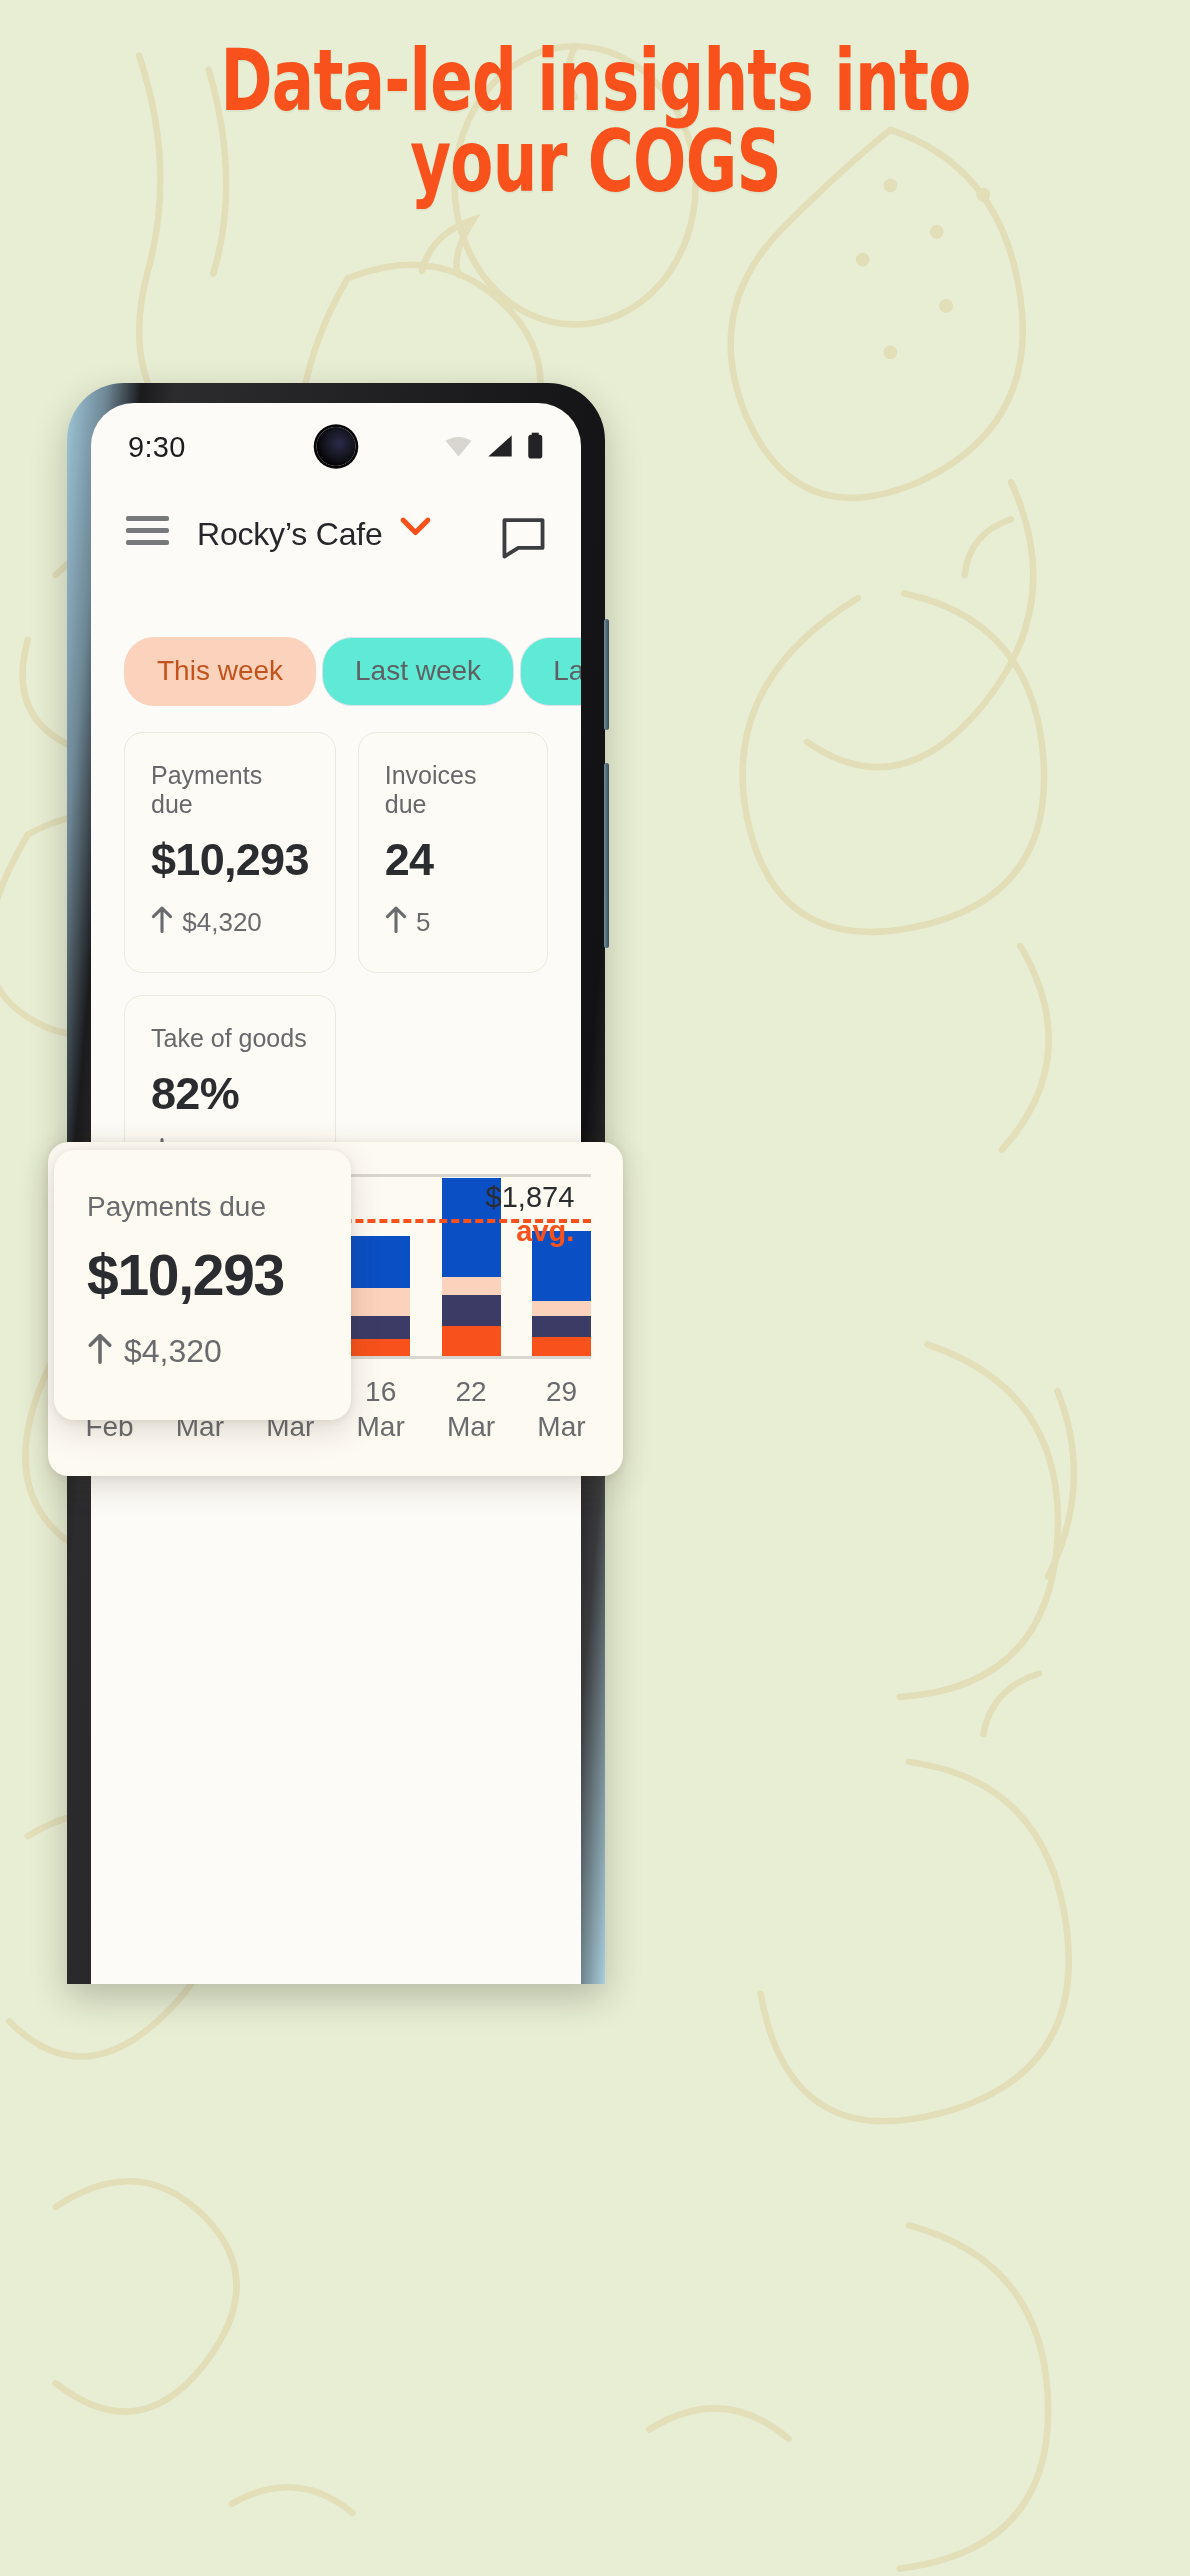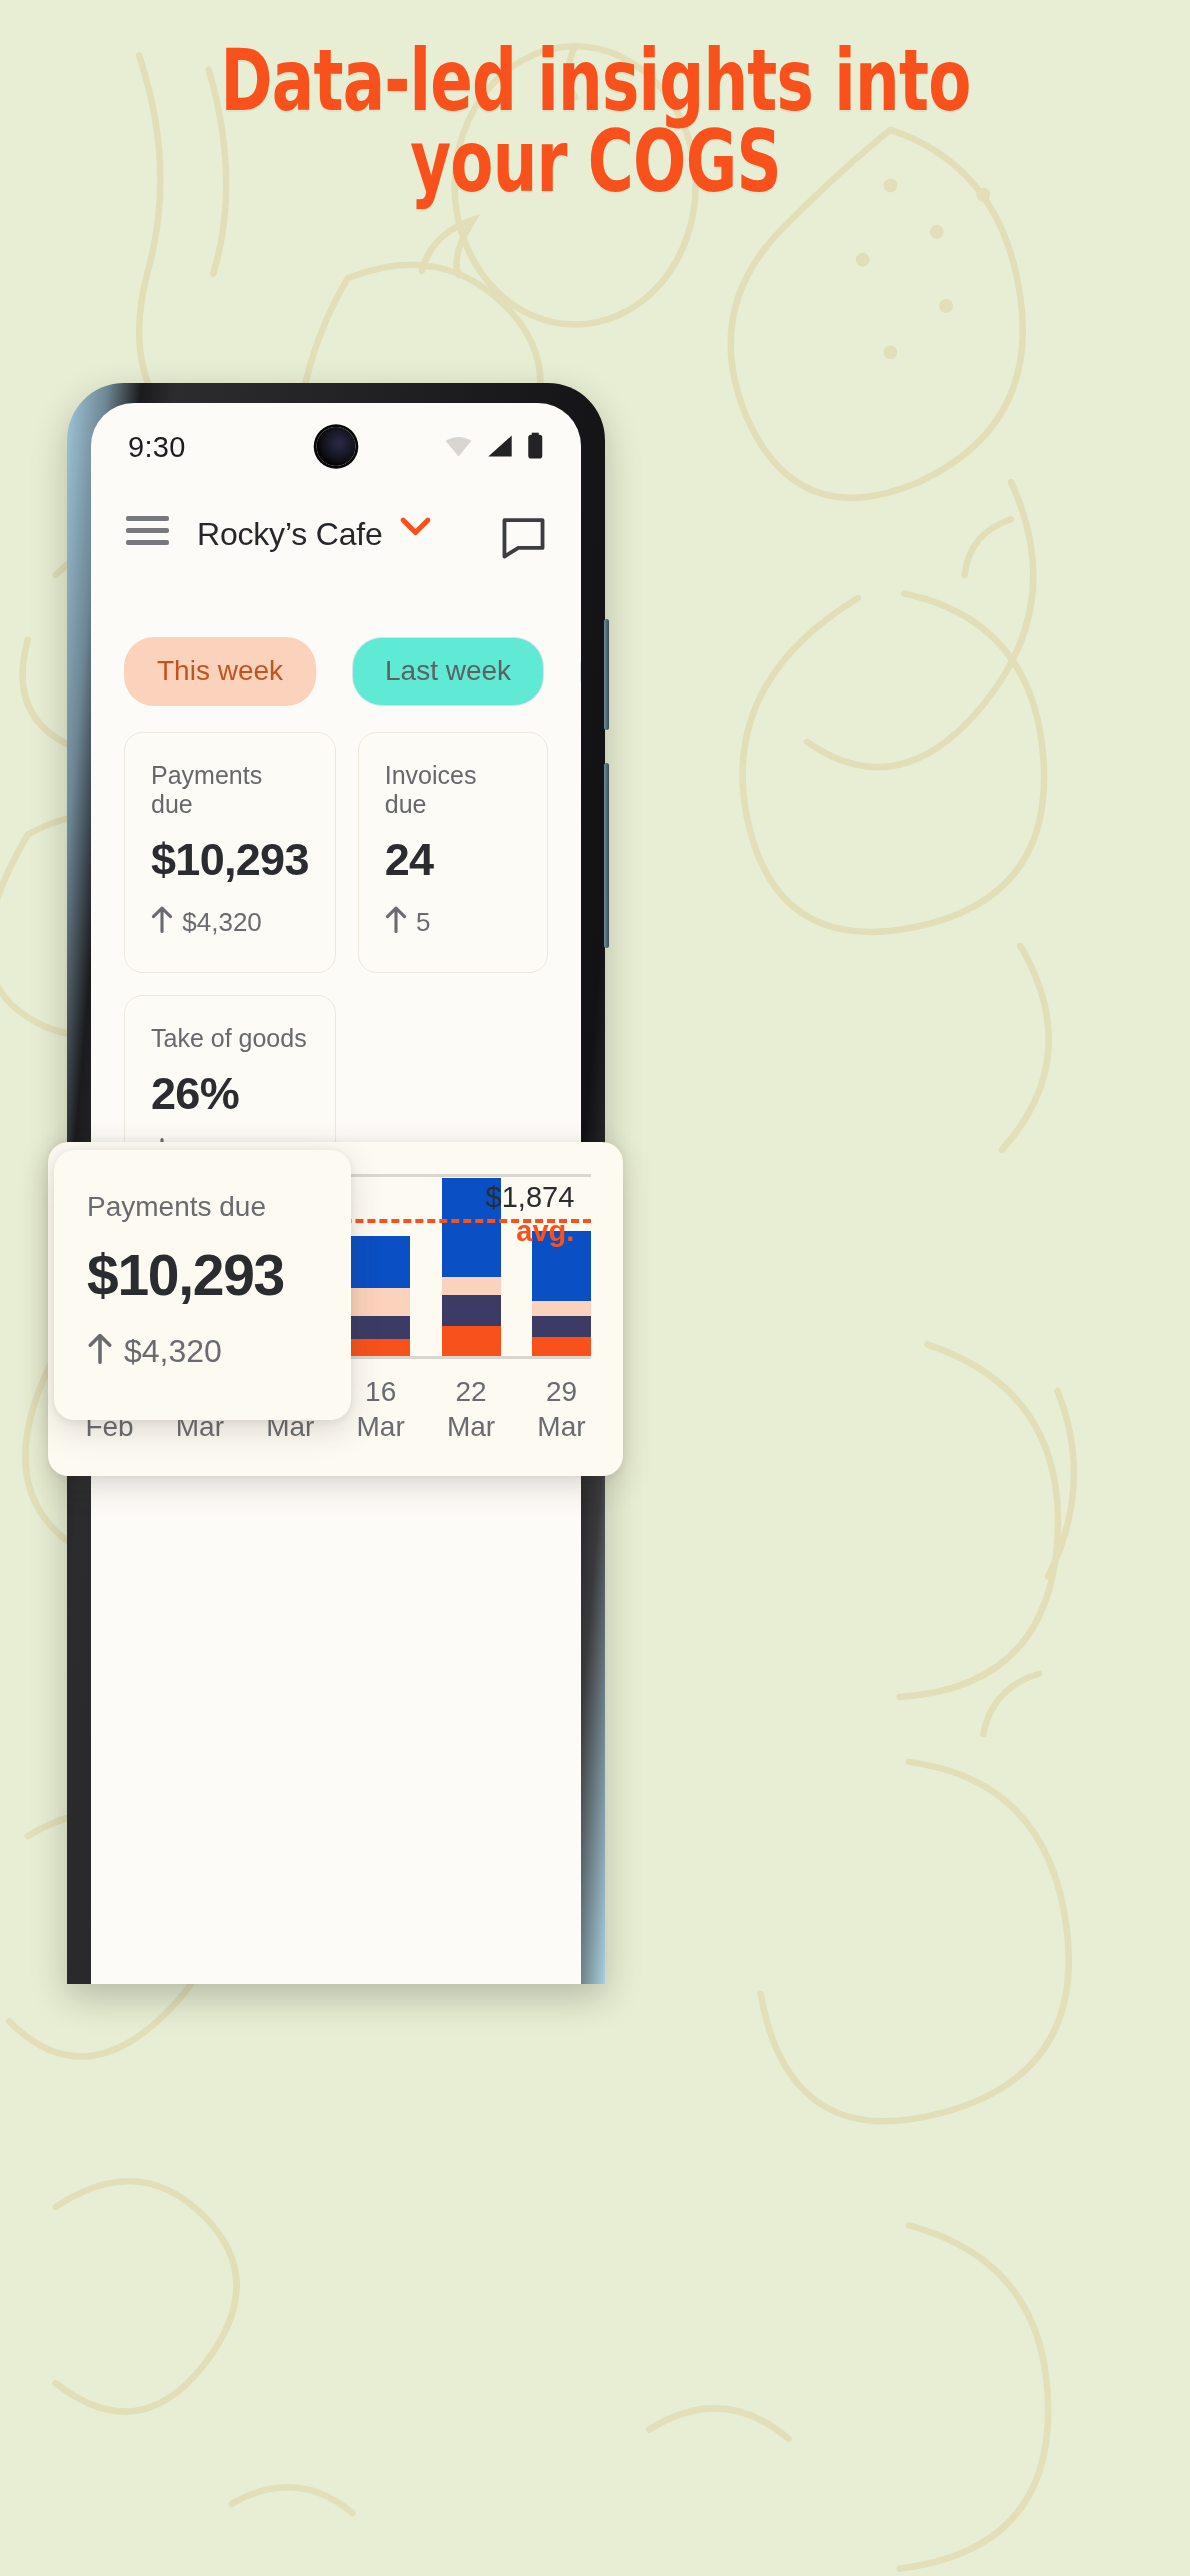--- a/index.html
+++ b/index.html
@@ -79,21 +79,21 @@
 
   
   .appbar { display:flex; align-items:flex-start; padding:24px 35px 18.5px; }
   .hamburger { width:43px; display:flex; flex-direction:column; gap:7.4px; }
   .hamburger i { display:block; height:4.6px; background:#77797c; border-radius:1.9px; }
   .shop-name { font-size:32px; color:#26272a; margin-left:28px; letter-spacing:-0.2px; }
   .chev { margin-left:16.7px; }
   .chat-icon { margin-left:auto; }
 
   
-  .chips { display:flex; gap:36px; padding:56px 0 0 33px; }
+  .chips { display:flex; gap:6px; padding:56px 0 0 33px; }
   .chip {
     border-radius:30px; padding:17.6px 32px;
     font-size:28px; color:#5e6064; white-space:nowrap;
     border:1.9px solid #dde2ea; background:#5eead4;
   }
   .chip.active { background:#fbd2bb; color:#c4541e; border-color:transparent; }
 
   
   .grid { display:grid; grid-template-columns:1fr 1fr; gap:22px; padding:26px 33px 0; }
   .card {
@@ -281,21 +281,21 @@
             <svg width="22" height="28" viewBox="0 0 14 18">
                 <path d="M7 17 V2 M1.5 7.5 L7 2 L12.5 7.5" stroke="#6a6b6f" stroke-width="2" fill="none" stroke-linecap="round" stroke-linejoin="round"></path>
               </svg>
           </span>
           <span>5</span>
         </div>
       </div>
 
       <div class="card">
         <div class="card-label">Take of goods</div>
-        <div class="card-value">26%</div>
+        <div class="card-value">82%</div>
         <div class="card-delta">
           <span>
             <svg width="22" height="28" viewBox="0 0 14 18">
                 <path d="M7 1 V16 M1.5 10.5 L7 16 L12.5 10.5" stroke="#6a6b6f" stroke-width="2" fill="none" stroke-linecap="round" stroke-linejoin="round"></path>
               </svg>
           </span>
           <span>2%</span>
         </div>
       </div>
 

